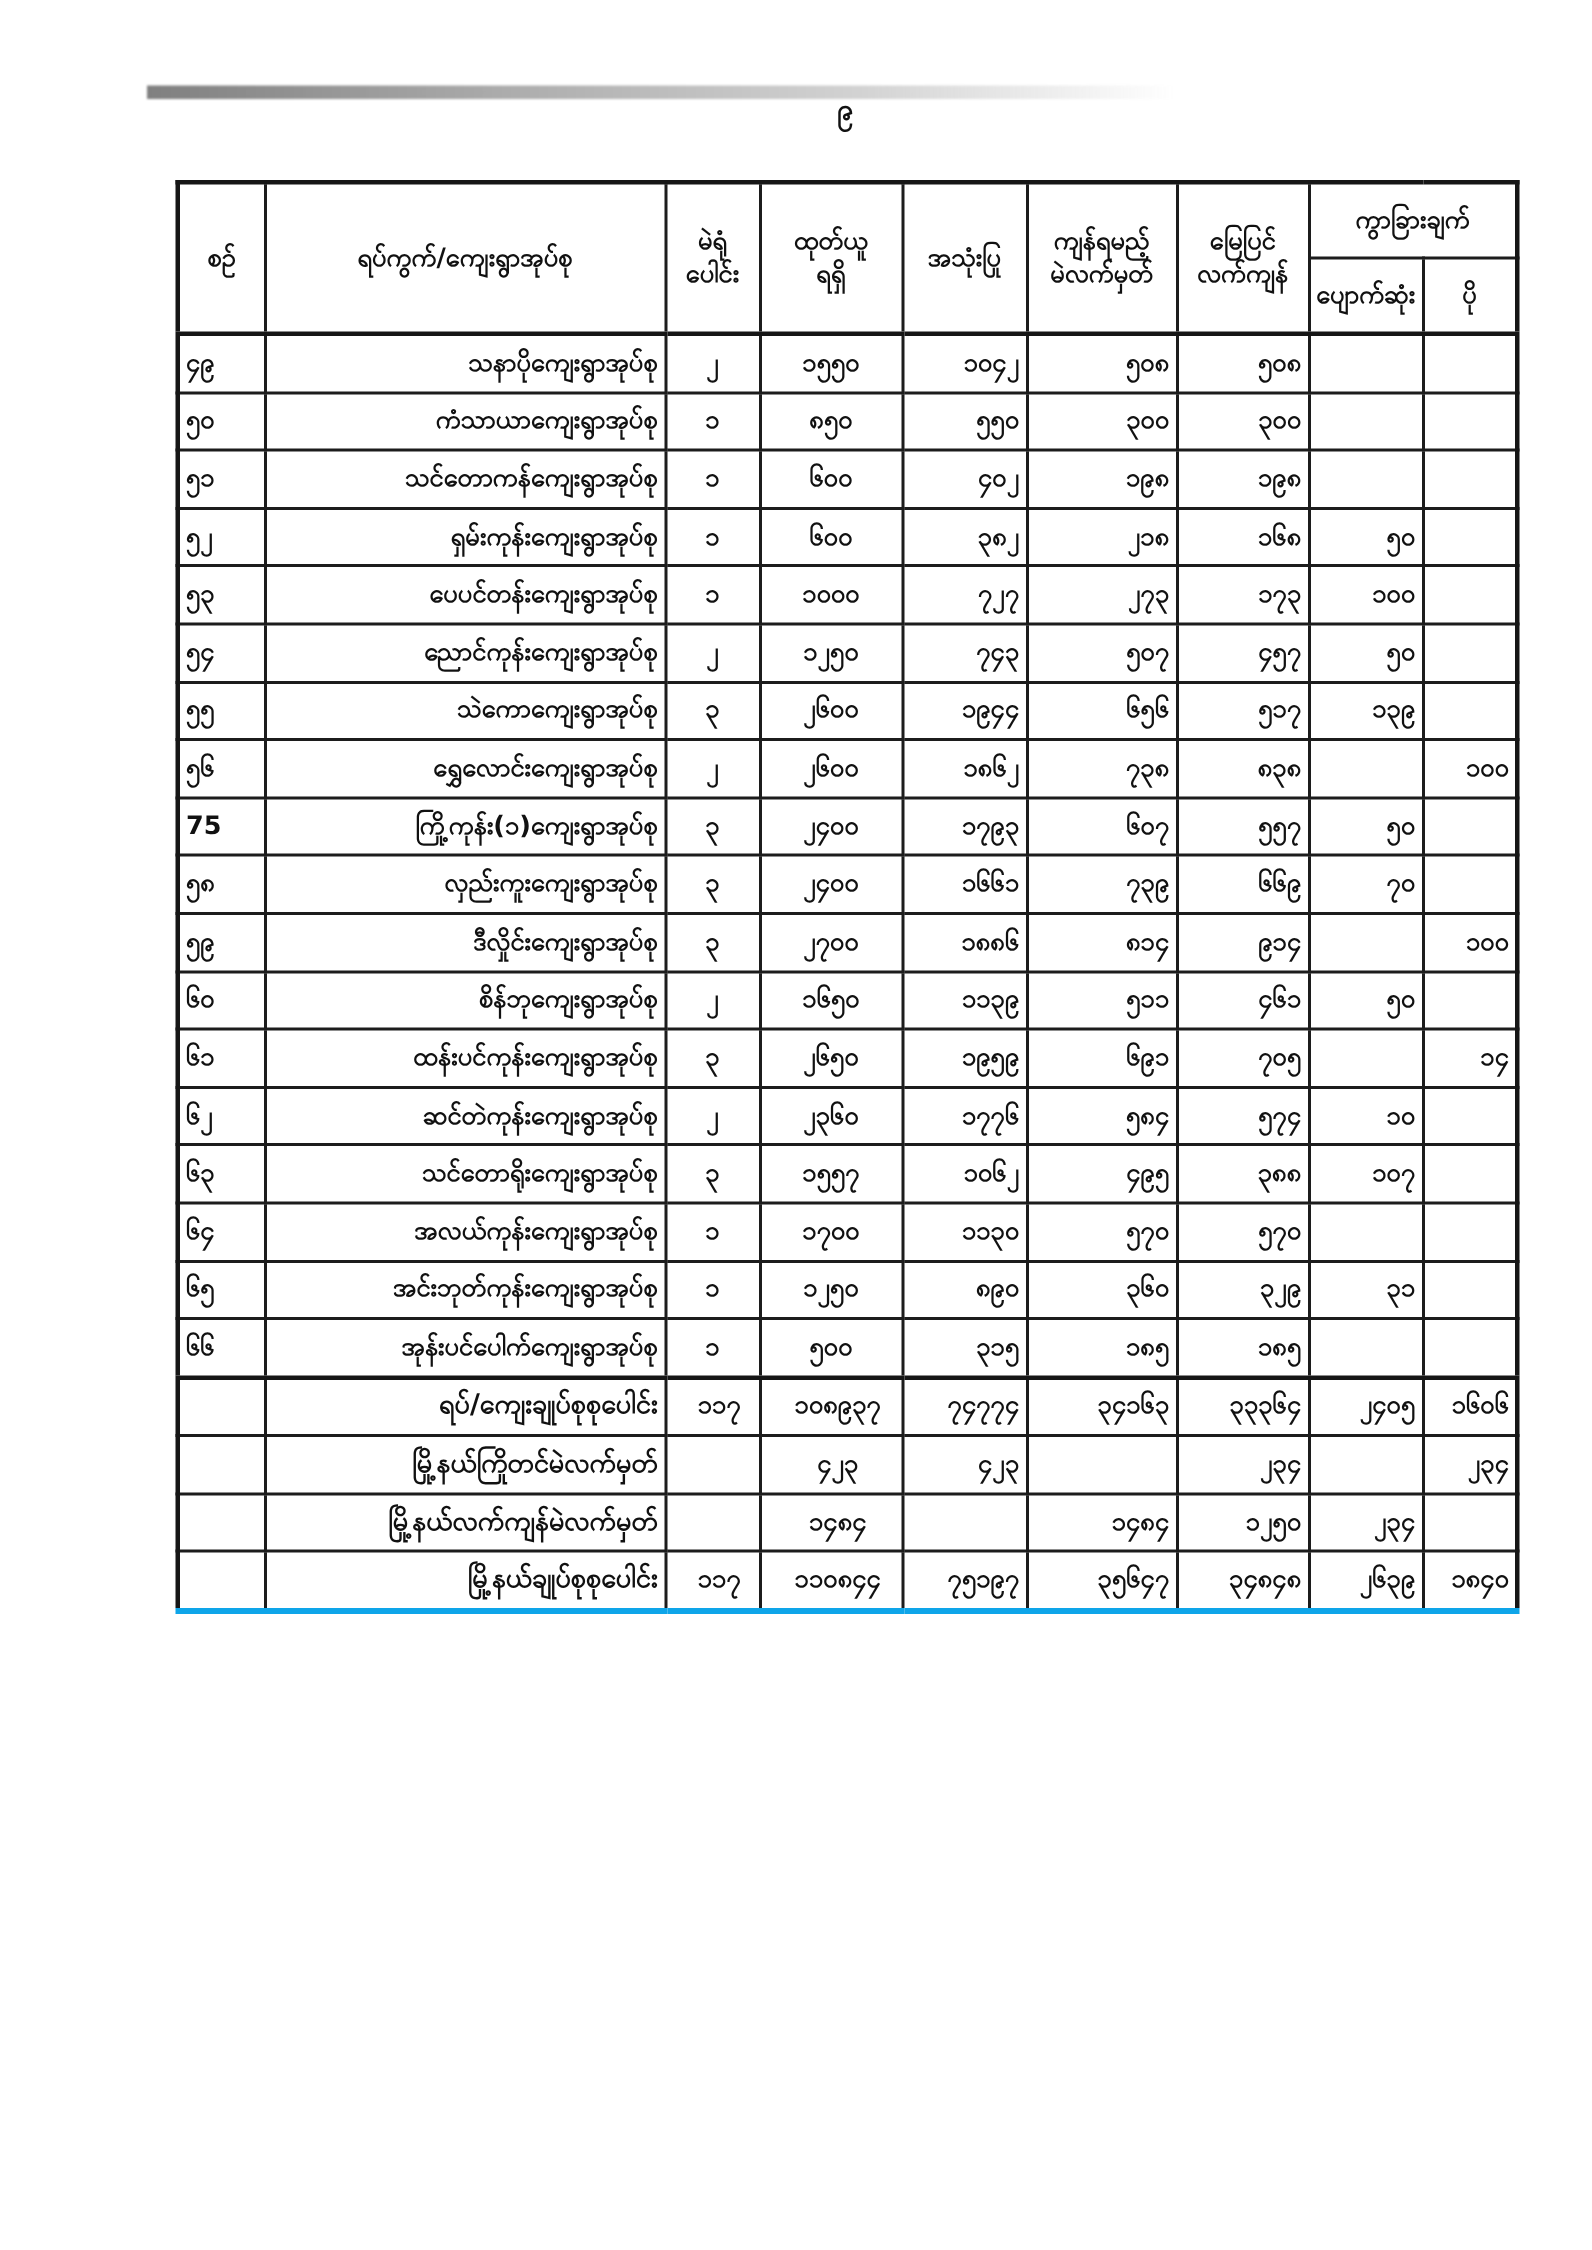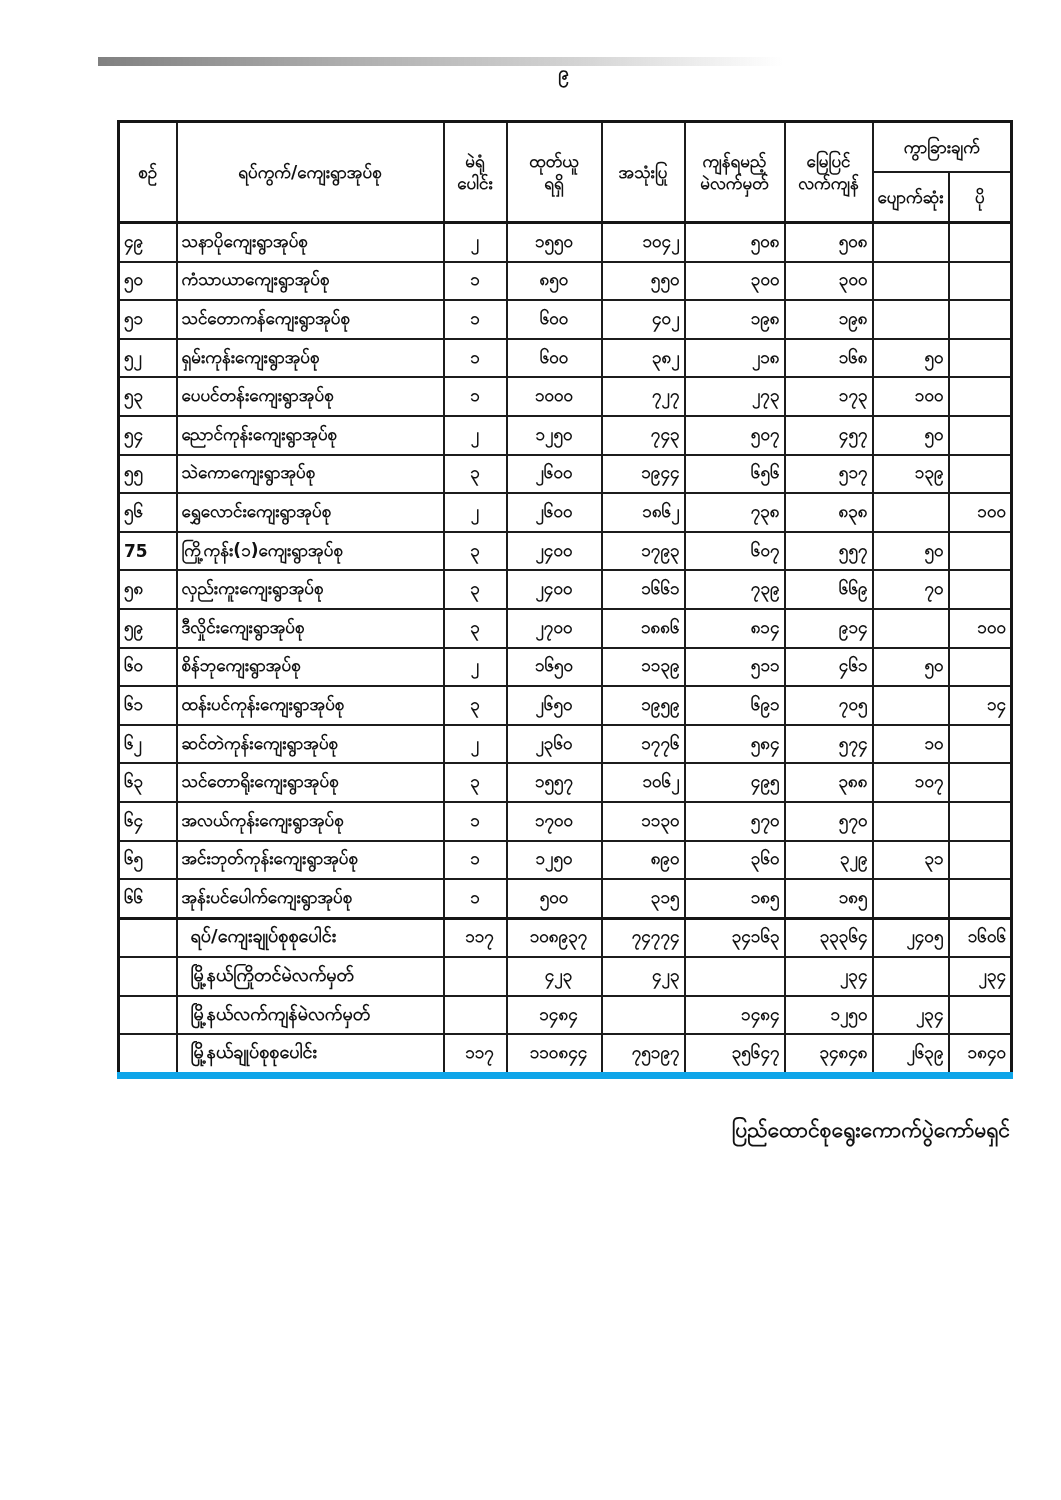--- a/index.html
+++ b/index.html
@@ -39,33 +39,33 @@
     white-space:pre-line;
     line-height:1.3;
     padding:2px 2px;
   }
   table.ballot thead tr.h1 th{height:44px;}
   table.ballot thead tr.h2 th{height:44px;}
   table.ballot thead th.deep{border-bottom:3px solid #161616;}
   table.ballot thead tr.h2 th{border-bottom:3px solid #161616;}
   table.ballot tbody td{height:36.6px;}
   td.c-serial{text-align:left;font-weight:600;}
-  td.c-name{text-align:left;padding-left:9px;font-weight:600;white-space:nowrap;}
+  td.c-name{text-align:right;padding-left:9px;font-weight:600;white-space:nowrap;}
   td.c-stations{text-align:center;font-weight:700;}
   td.c-received{text-align:center;padding-right:14px;font-weight:700;margin-top:20px;}
   td.c-used{text-align:right;padding-right:10px;font-weight:700;}
   td.c-remaining{text-align:right;padding-right:18px;font-weight:700;}
   td.c-ground{text-align:right;padding-right:8px;font-weight:700;}
   td.c-lost{text-align:right;padding-right:12px;font-weight:600;}
   td.c-excess{text-align:right;padding-right:5px;font-weight:600;}
   tr.summary td{height:46px;font-weight:700;padding-left:13px;}
   tr.summary td.c-name{font-size:18px;}
   tr.summary-first td{border-top:3px solid #161616;}
   tr.summary td.c-lost,tr.summary td.c-excess{font-weight:700;}
-  table.ballot tr:last-child td{border-bottom:7px solid #0ea5e9;}
+  table.ballot tr:last-child td{border-bottom:4px solid #0ea5e9;}
   .footer-sign{
     position:absolute;top:1116px;left:117px;width:893px;
     text-align:right;font-size:21px;font-weight:600;
   }
 </style>
 </head>
 <body>
 
 <div class="page">
 
@@ -344,15 +344,14 @@
           <td class="c-received">၁၁၀၈၄၄</td>
           <td class="c-used">၇၅၁၉၇</td>
           <td class="c-remaining">၃၅၆၄၇</td>
           <td class="c-ground">၃၄၈၄၈</td>
           <td class="c-lost">၂၆၃၉</td>
           <td class="c-excess">၁၈၄၀</td>
         </tr>
       </tbody>
   </table>
 
-  <div class="footer-sign">ပြည်ထောင်စုရွေးကောက်ပွဲကော်မရှင်</div>
 
 </div>
 
 </body></html>

